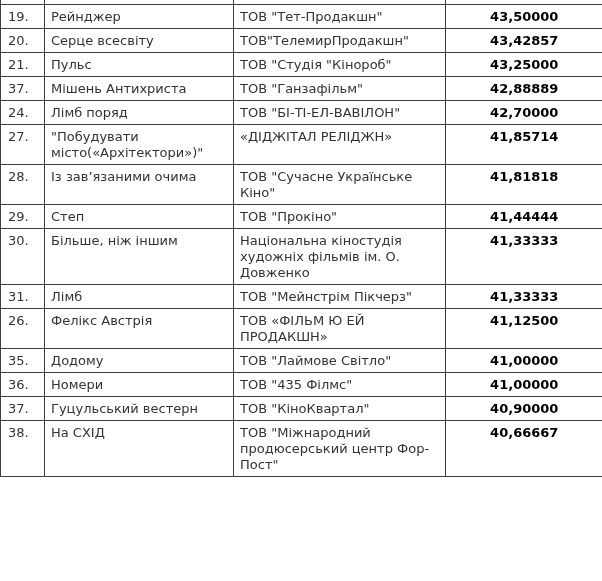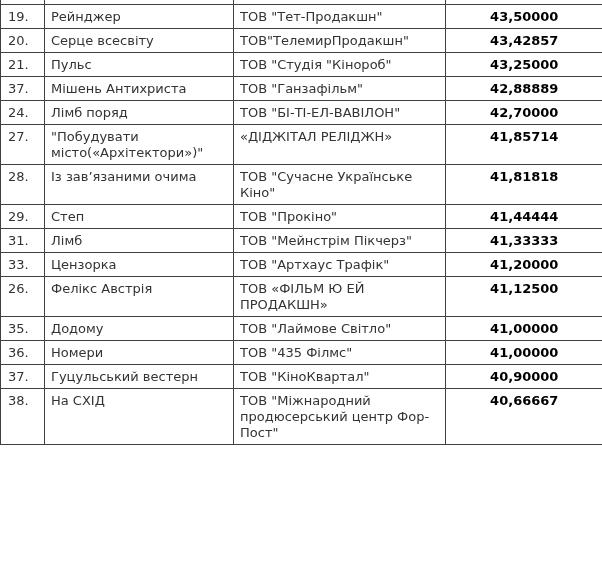--- a/index.html
+++ b/index.html
@@ -109,30 +109,30 @@
     <td class="c-company">ТОВ "Сучасне Українське Кіно"</td>
     <td class="c-score">41,81818</td>
   </tr>
         <tr>
     <td class="c-num">29.</td>
     <td class="c-title">Степ</td>
     <td class="c-company">ТОВ "Прокіно"</td>
     <td class="c-score">41,44444</td>
   </tr>
         <tr>
+    <td class="c-num">30.</td>
+    <td class="c-title">Більше, ніж іншим</td>
+    <td class="c-company">Національна кіностудія художніх фільмів ім. О. Довженко</td>
+    <td class="c-score">41,33333</td>
+  </tr>
+        <tr>
     <td class="c-num">31.</td>
     <td class="c-title">Лімб</td>
     <td class="c-company">ТОВ "Мейнстрім Пікчерз"</td>
     <td class="c-score">41,33333</td>
-  </tr>
-        <tr>
-    <td class="c-num">33.</td>
-    <td class="c-title">Цензорка</td>
-    <td class="c-company">ТОВ "Артхаус Трафік"</td>
-    <td class="c-score">41,20000</td>
   </tr>
         <tr>
     <td class="c-num">26.</td>
     <td class="c-title">Фелікс Австрія</td>
     <td class="c-company">ТОВ «ФІЛЬМ Ю ЕЙ ПРОДАКШН»</td>
     <td class="c-score">41,12500</td>
   </tr>
         <tr>
     <td class="c-num">35.</td>
     <td class="c-title">Додому</td>

